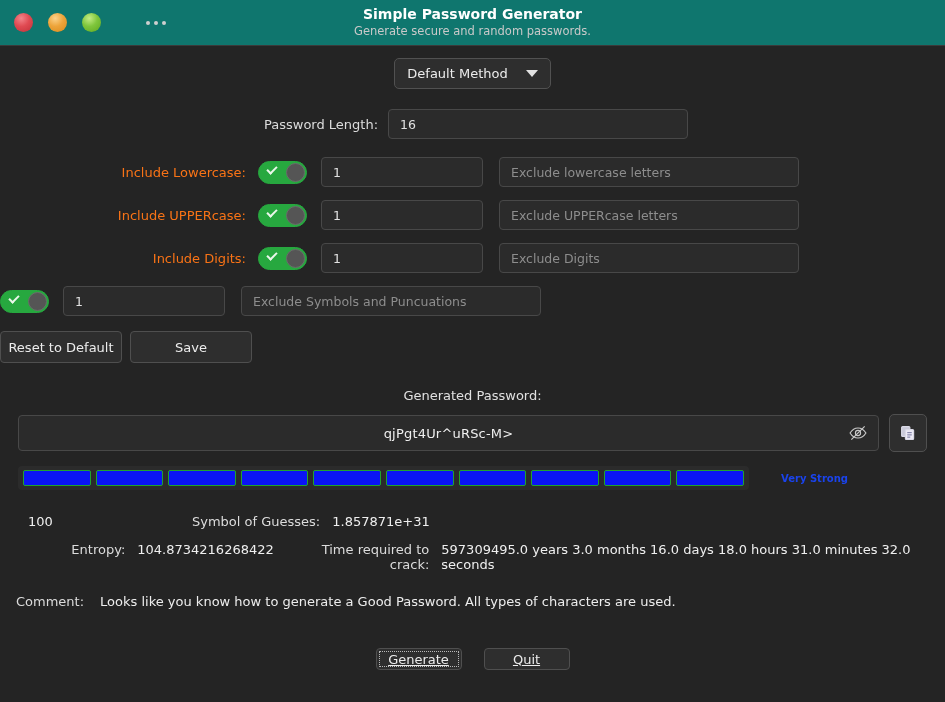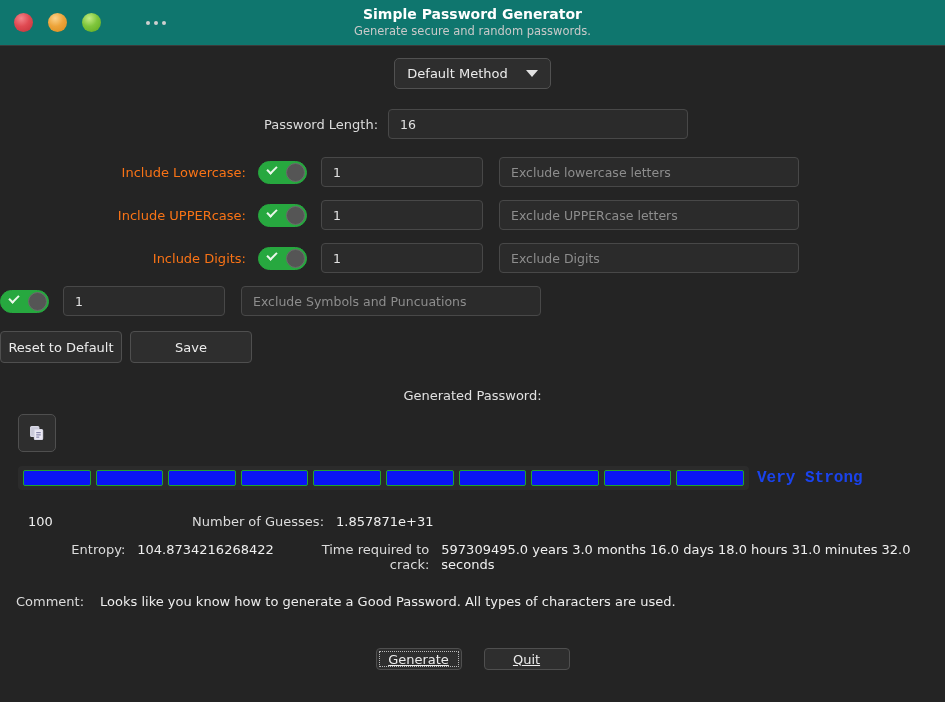--- a/index.html
+++ b/index.html
@@ -133,21 +133,21 @@
   }
 
   
   .meter-row { display: flex; align-items: center; padding: 0 18px; margin-top: 14px; }
   .meter {
     flex: none; display: flex; gap: 5px;
     background: #2b2b2b; border-radius: 4px; padding: 4px 5px;
     width: 731px;
   }
   .seg { height: 16px; flex: 1; border: 1px solid #1fa32f; background: #0a14f5; border-radius: 2px; }
-  .strength-label { margin-left: 8px; font-weight: bold; font-size: 16px; color: #1a43ec; font-family: Liberation Mono, monospace; }
+  .strength-label { margin-left: 32px; font-weight: bold; font-size: 10px; color: #1a43ec; }
 
   
   .stats { margin-top: 24px; padding: 0 16px; }
   .stat-line { display: flex; align-items: baseline; margin-bottom: 13px; }
   .s-lbl { font-size: 13px; color: #dcdcdc; }
   .s-val { font-size: 13px; color: #efefef; }
   .col-a { width: 118px; text-align: left; }
   .col-a-r { width: 118px; text-align: right; }
   .val-a { margin-left: 12px; width: 164px; }
   .col-b { text-align: right; }
@@ -237,20 +237,30 @@
 </div>
 
 <div class="rs-row">
   <button class="btn">Reset to Default</button>
   <button class="btn">Save</button>
 </div>
 
 <div class="gen-label">Generated Password:</div>
 
 <div class="pw-row">
+  <div class="pw-box">
+    <span class="pw-text">qjPgt4Ur^uRSc-M&gt;</span>
+    <span class="eye-btn">
+      <svg width="20" height="20" viewBox="0 0 24 24" fill="none" stroke="#c9c9c9" stroke-width="1.4">
+        <path d="M2.5 12s3.7-6 9.5-6 9.5 6 9.5 6-3.7 6-9.5 6S2.5 12 2.5 12z"></path>
+        <circle cx="12" cy="12" r="3.1"></circle>
+        <line x1="4" y1="20" x2="20" y2="4"></line>
+      </svg>
+    </span>
+  </div>
   <div class="copy-btn">
     <svg width="18" height="18" viewBox="0 0 24 24" fill="none" stroke="#d9d9e6" stroke-width="1.5">
       <rect x="3.5" y="3.5" width="11" height="13" rx="1.3" fill="#c9c9d8" stroke="#d9d9e6"></rect>
       <rect x="8.5" y="7.5" width="11" height="13" rx="1.3" fill="#eceaf5" stroke="#d9d9e6"></rect>
       <line x1="11" y1="11.5" x2="17" y2="11.5" stroke="#7f7fa5"></line>
       <line x1="11" y1="14.5" x2="17" y2="14.5" stroke="#7f7fa5"></line>
       <line x1="11" y1="17.5" x2="15" y2="17.5" stroke="#7f7fa5"></line>
     </svg>
   </div>
 </div>
@@ -267,21 +277,21 @@
     <span class="seg" style="background: rgb(10, 20, 245); border-color: rgb(31, 163, 47);"></span>
     <span class="seg" style="background: rgb(10, 20, 245); border-color: rgb(31, 163, 47);"></span>
     <span class="seg" style="background: rgb(10, 20, 245); border-color: rgb(31, 163, 47);"></span>
   </div>
   <span class="strength-label" style="color: rgb(26, 67, 236);">Very Strong</span>
 </div>
 
 <div class="stats">
   <div class="stat-line">
     <span class="s-val val-a">100</span>
-    <span class="s-lbl col-b">Number of Guesses:</span>
+    <span class="s-lbl col-b">Symbol of Guesses:</span>
     <span class="s-val val-b">1.857871e+31</span>
   </div>
   <div class="stat-line">
     <span class="s-lbl col-a-r">Entropy:</span>
     <span class="s-val val-a">104.8734216268422</span>
     <span class="s-lbl col-b">Time required to crack:</span>
     <span class="s-val val-b">597309495.0 years 3.0 months 16.0 days 18.0 hours 31.0 minutes 32.0 seconds</span>
   </div>
 </div>
 

